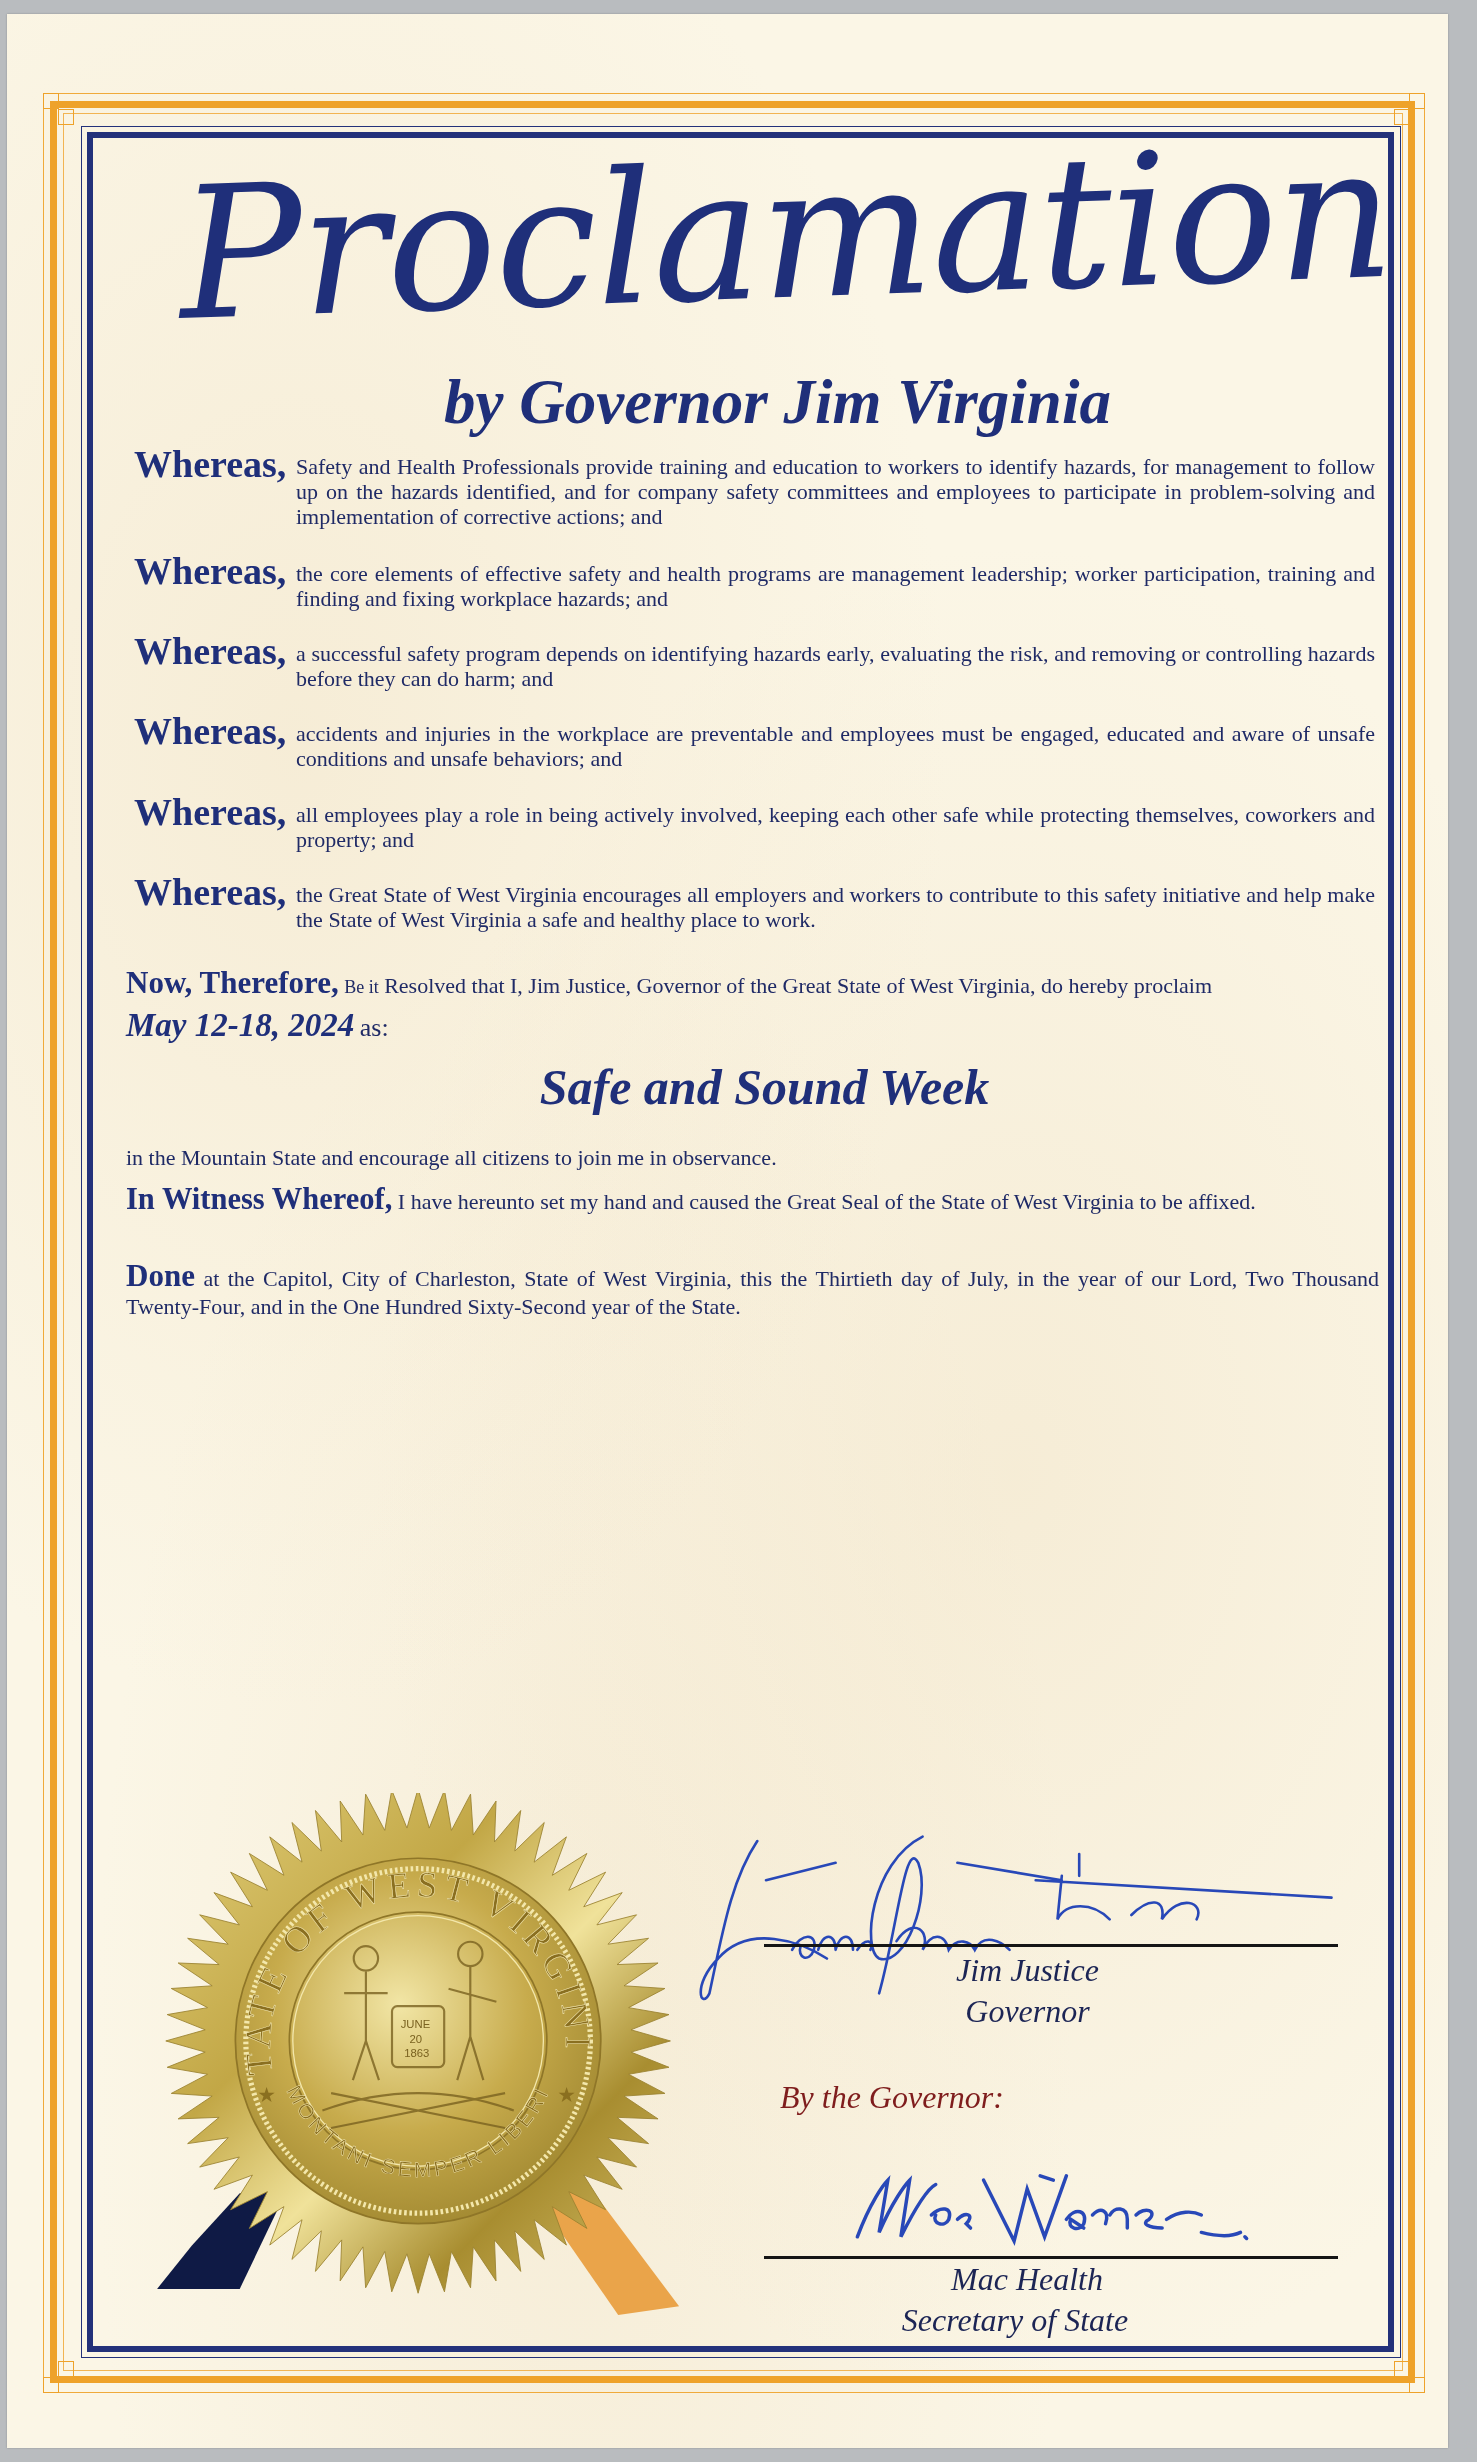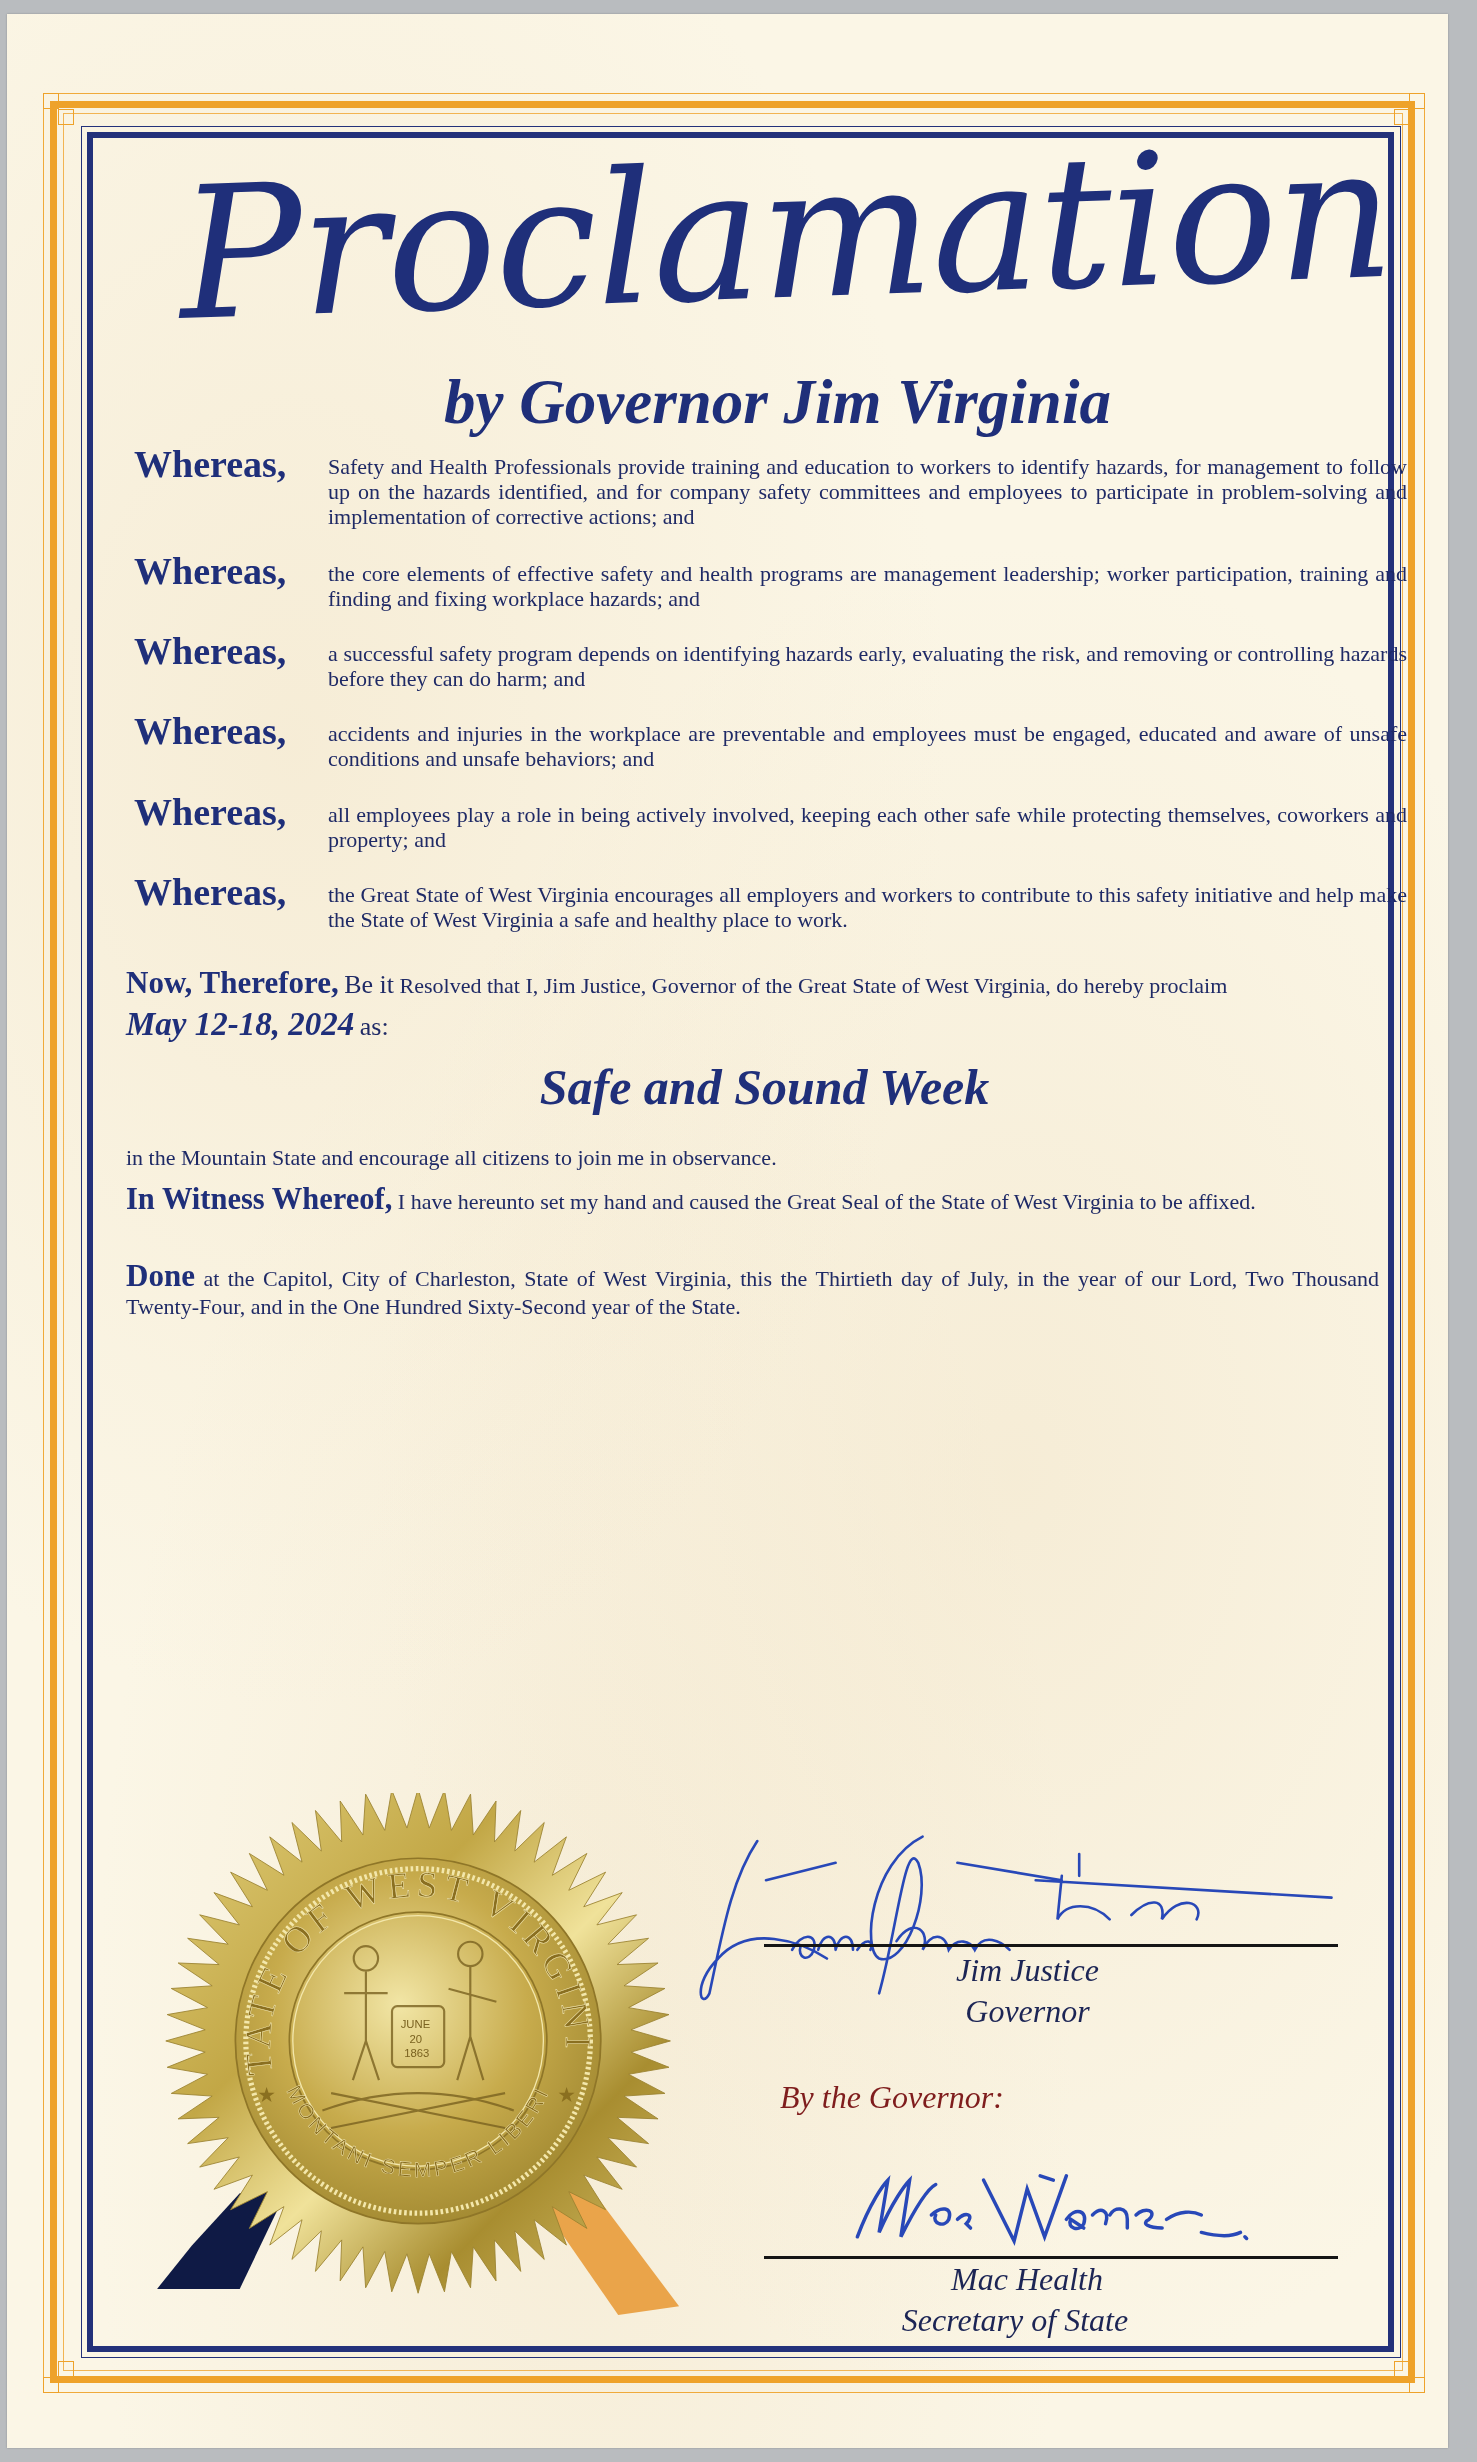--- a/index.html
+++ b/index.html
@@ -65,21 +65,21 @@
   }
   .whereas {
     position: absolute; left: 126px; width: 1253px;
   }
   .whereas .label {
     position: absolute; left: 8px; top: -1.7px;
     font-family: "Liberation Serif", serif; font-weight: bold; font-size: 38px;
     color: #1f2f7a;
   }
   .whereas .text {
-    position: absolute; left: 170px; width: 1079px; text-align: justify; margin-left: 32px;
+    position: absolute; left: 170px; width: 1079px; text-align: justify;
   }
 
   .para { position: absolute; left: 126px; width: 1253px; }
   .lead {
     font-weight: bold; font-size: 31px; color: #1f2f7a;
   }
   .date-line {
     font-style: italic; font-weight: bold; font-size: 33px; color: #1f2f7a;
   }
   .week-title {
@@ -148,21 +148,21 @@
   <span class="label">Whereas,</span>
   <div class="text">all employees play a role in being actively involved, keeping each other safe while protecting themselves, coworkers and property; and</div>
 </div>
 <div class="whereas body-text" style="top:882px;">
   <span class="label">Whereas,</span>
   <div class="text">the Great State of West Virginia encourages all employers and workers to contribute to this safety initiative and help make the State of West Virginia a safe and healthy place to work.</div>
 </div>
 
 <div class="para body-text" style="top:964px; line-height:38px;">
   <span class="lead">Now, Therefore,</span>
-  <span style="font-size:26px;">Be it</span>
+  <span style="font-size:18px;">Be it</span>
   <span>Resolved that I, Jim Justice, Governor of the Great State of West Virginia, do hereby proclaim</span><br>
   <span class="date-line">May 12-18, 2024</span>
   <span style="font-size:26px;">as:</span>
 </div>
 
 <div class="week-title">Safe and Sound Week</div>
 
 <div class="para body-text" style="top:1145px;">in the Mountain State and encourage all citizens to join me in observance.</div>
 
 <div class="para body-text" style="top:1182px; line-height:35px;">

